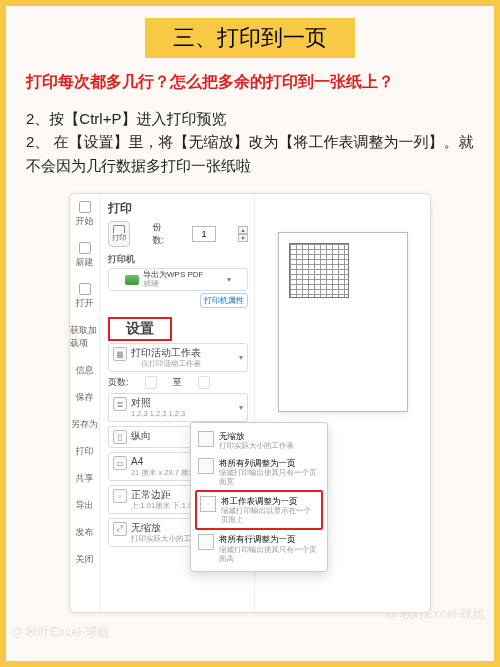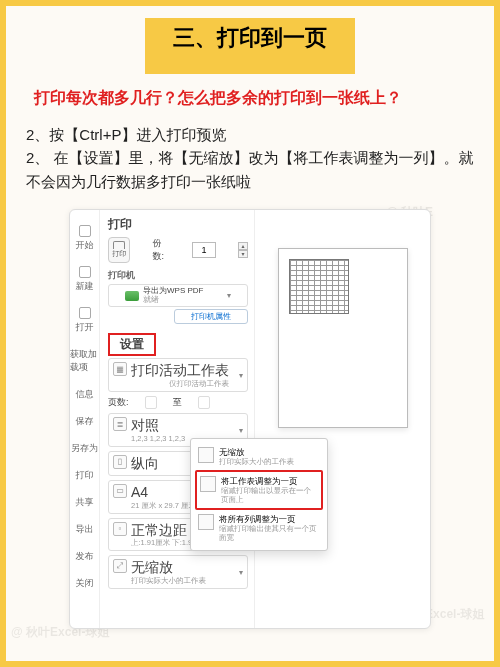--- a/index.html
+++ b/index.html
@@ -9,36 +9,36 @@
     background: #fdfaf5;
     border: 6px solid #f7c945;
     font-family: "Microsoft YaHei", sans-serif;
     position: relative;
     overflow: hidden;
   }
 
   
   .title-bar {
     width: 210px;
-    height: 56px;
+    height: 40px;
     background: #f7c945;
     margin: 12px auto 14px auto;
     text-align: center;
     line-height: 40px;
     font-size: 22px;
-    font-weight: 700;
+    font-weight: 400;
     color: #000;
   }
 
   
   .question {
     color: #e02020;
     font-size: 16px;
     font-weight: 700;
-    padding: 0 20px 14px 28px;
+    padding: 0 20px 14px 20px;
   }
 
   
   .steps {
     color: #222;
     font-size: 15px;
     line-height: 1.55;
     padding: 0 20px 10px 20px;
   }
 
@@ -62,21 +62,21 @@
     font-size: 12px;
     pointer-events: none;
     white-space: nowrap;
     font-weight: bold;
   }
 
   
   .rail {
     width: 30px;
     border-right: 1px solid #eee;
-    padding-top: 15px;
+    padding-top: 7px;
     display: flex;
     flex-direction: column;
     align-items: center;
     gap: 14px;
     font-size: 9px;
     color: #666;
   }
   .rail .ri { display: flex; flex-direction: column; align-items: center; gap: 2px; cursor: pointer; }
   .rail .ri .ic {
     width: 12px; height: 12px; border: 1px solid #aaa; border-radius: 2px;
@@ -114,39 +114,39 @@
   .section-label { font-size: 9px; font-weight:700; margin: 4px 0 2px 0; color:#666; }
 
   .printer-row {
     display:flex; align-items:center; gap:4px; border:1px solid #ddd;
     padding:2px 16px; border-radius:3px; margin-bottom:2px;
   }
   .printer-row .pic {
     width:14px;height:10px;background:linear-gradient(#6abf69,#3a9d3a);border-radius:2px;
   }
   .printer-row .txt { font-size:8px; line-height:1.1; }
-  .link { color:#0a6ed1; font-size:8px; border:1px solid #bcd; padding:1px 16px; border-radius:3px; display:inline-block; }
+  .link { color:#0a6ed1; font-size:8px; border:1px solid #bcd; padding:1px 3px; border-radius:3px; display:inline-block; }
 
   
   .settings-hl {
-    display:inline-block; border:2px solid #e02020; padding:1px 10px; font-size:12px; font-weight:700;
+    display:inline-block; border:2px solid #e02020; padding:1px 16px; font-size:14px; font-weight:700;
     margin: 6px 0 2px 0;
   }
 
   
   .opt {
     border:1px solid #ddd; border-radius:3px; padding:3px 4px; margin-bottom:4px;
     display:flex; gap:4px; align-items:flex-start; background:#fff;
   }
   .opt .oic {
     width:14px;height:14px;border:1px solid #bbb;border-radius:2px;flex-shrink:0;background:#fafafa;
     display:flex;align-items:center;justify-content:center;font-size:8px;color:#888;
   }
   .opt .otxt { font-size:8px; line-height:1.2; }
-  .opt .otitle { font-size:14px; }
+  .opt .otitle { font-size:10px; }
   .opt .osub { color:#999; font-size:7.5px;text-align:right; }
 
   .caret { margin-left:auto; font-size:8px; color:#888; align-self:center; }
 
   .pagesrow { display:flex; gap:16px; align-items:center; margin-bottom:4px; }
   .pagesrow .pg { border:1px solid #ddd; font-size:7.5px; padding:1px 2px; border-radius:2px; }
 
   
   .popup {
     position:absolute;
@@ -353,32 +353,39 @@
   </div>
 
   <div class="popup">
     <div class="popt">
       <div class="pic2"></div>
       <div class="ptxt">
           <div class="ptitle">无缩放</div>
           <div class="psub">打印实际大小的工作表</div>
         </div>
     </div>
+    <div class="popt">
+      <div class="pic2"></div>
+      <div class="ptxt">
+          <div class="ptitle">将所有列调整为一页</div>
+          <div class="psub">缩减打印输出使其只有一个页面宽</div>
+        </div>
+    </div>
     <div class="popt hl">
       <div class="pic2"></div>
       <div class="ptxt">
           <div class="ptitle">将工作表调整为一页</div>
           <div class="psub">缩减打印输出以显示在一个页面上</div>
         </div>
     </div>
     <div class="popt">
       <div class="pic2"></div>
       <div class="ptxt">
-          <div class="ptitle">将所有列调整为一页</div>
-          <div class="psub">缩减打印输出使其只有一个页面宽</div>
+          <div class="ptitle">将所有行调整为一页</div>
+          <div class="psub">缩减打印输出使其只有一个页面高</div>
         </div>
     </div>
   </div>
 
   <div class="preview">
     <div class="paper">
       <div class="grid"></div>
     </div>
   </div>
 

